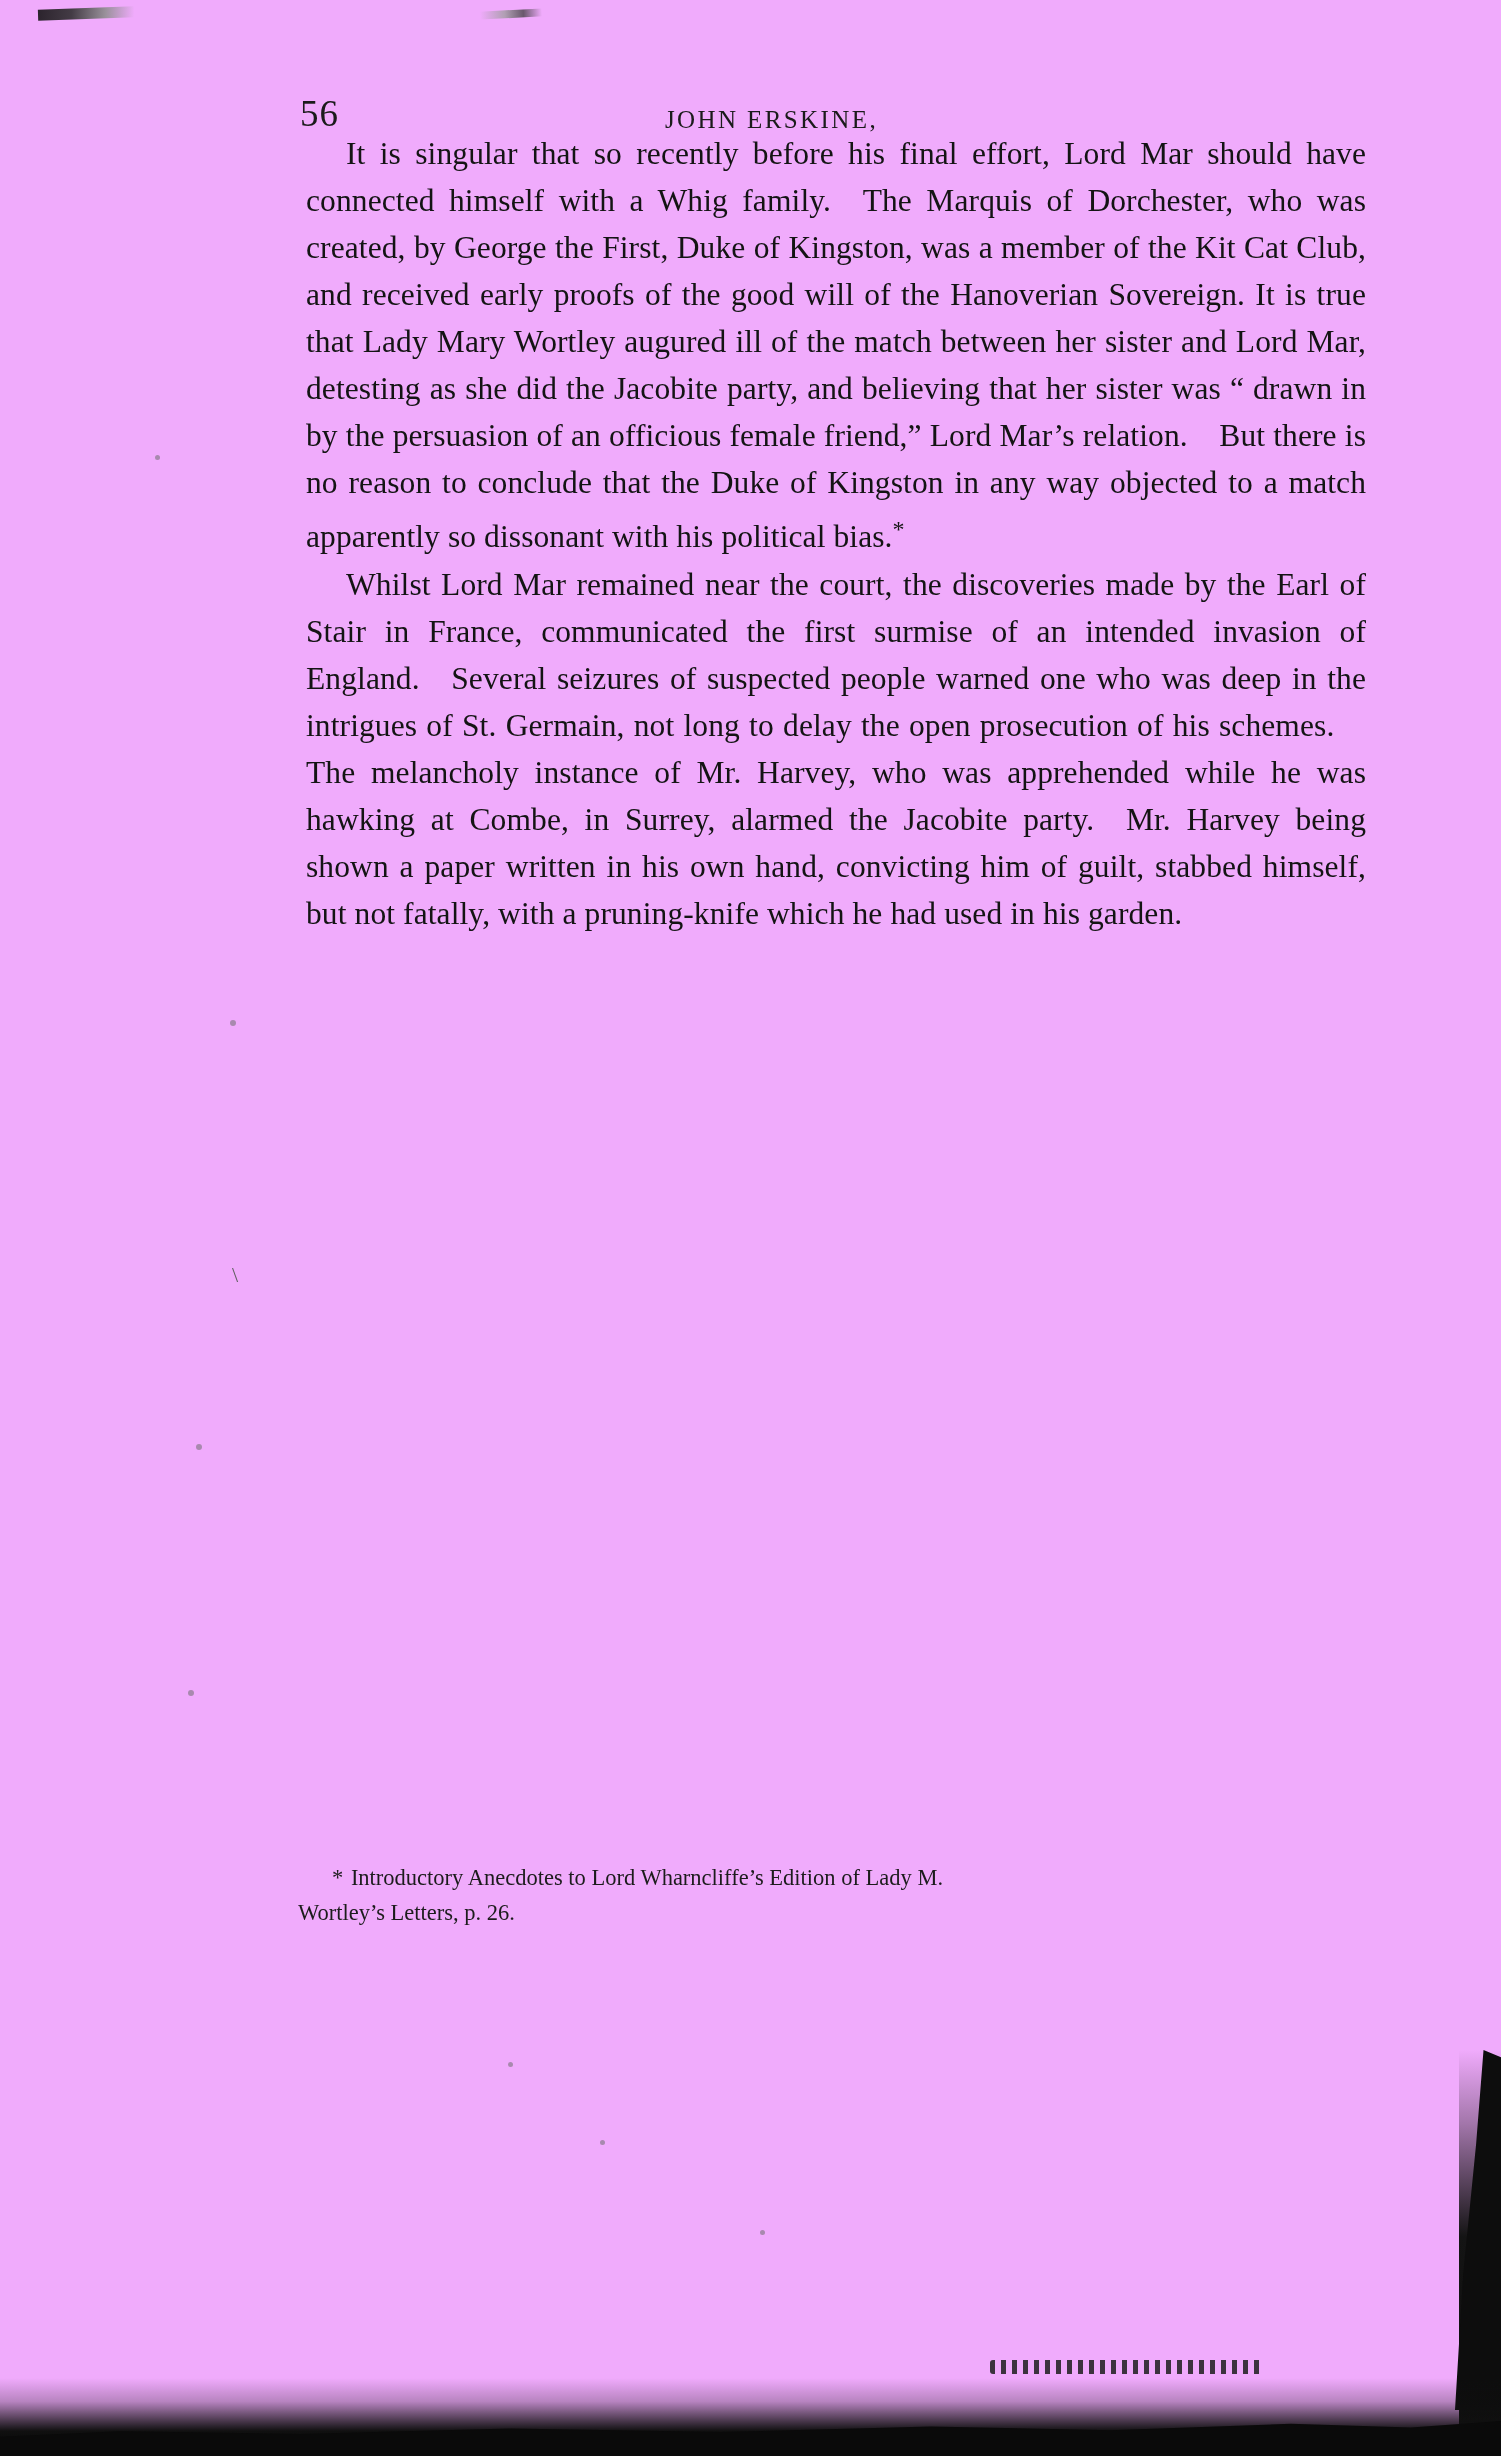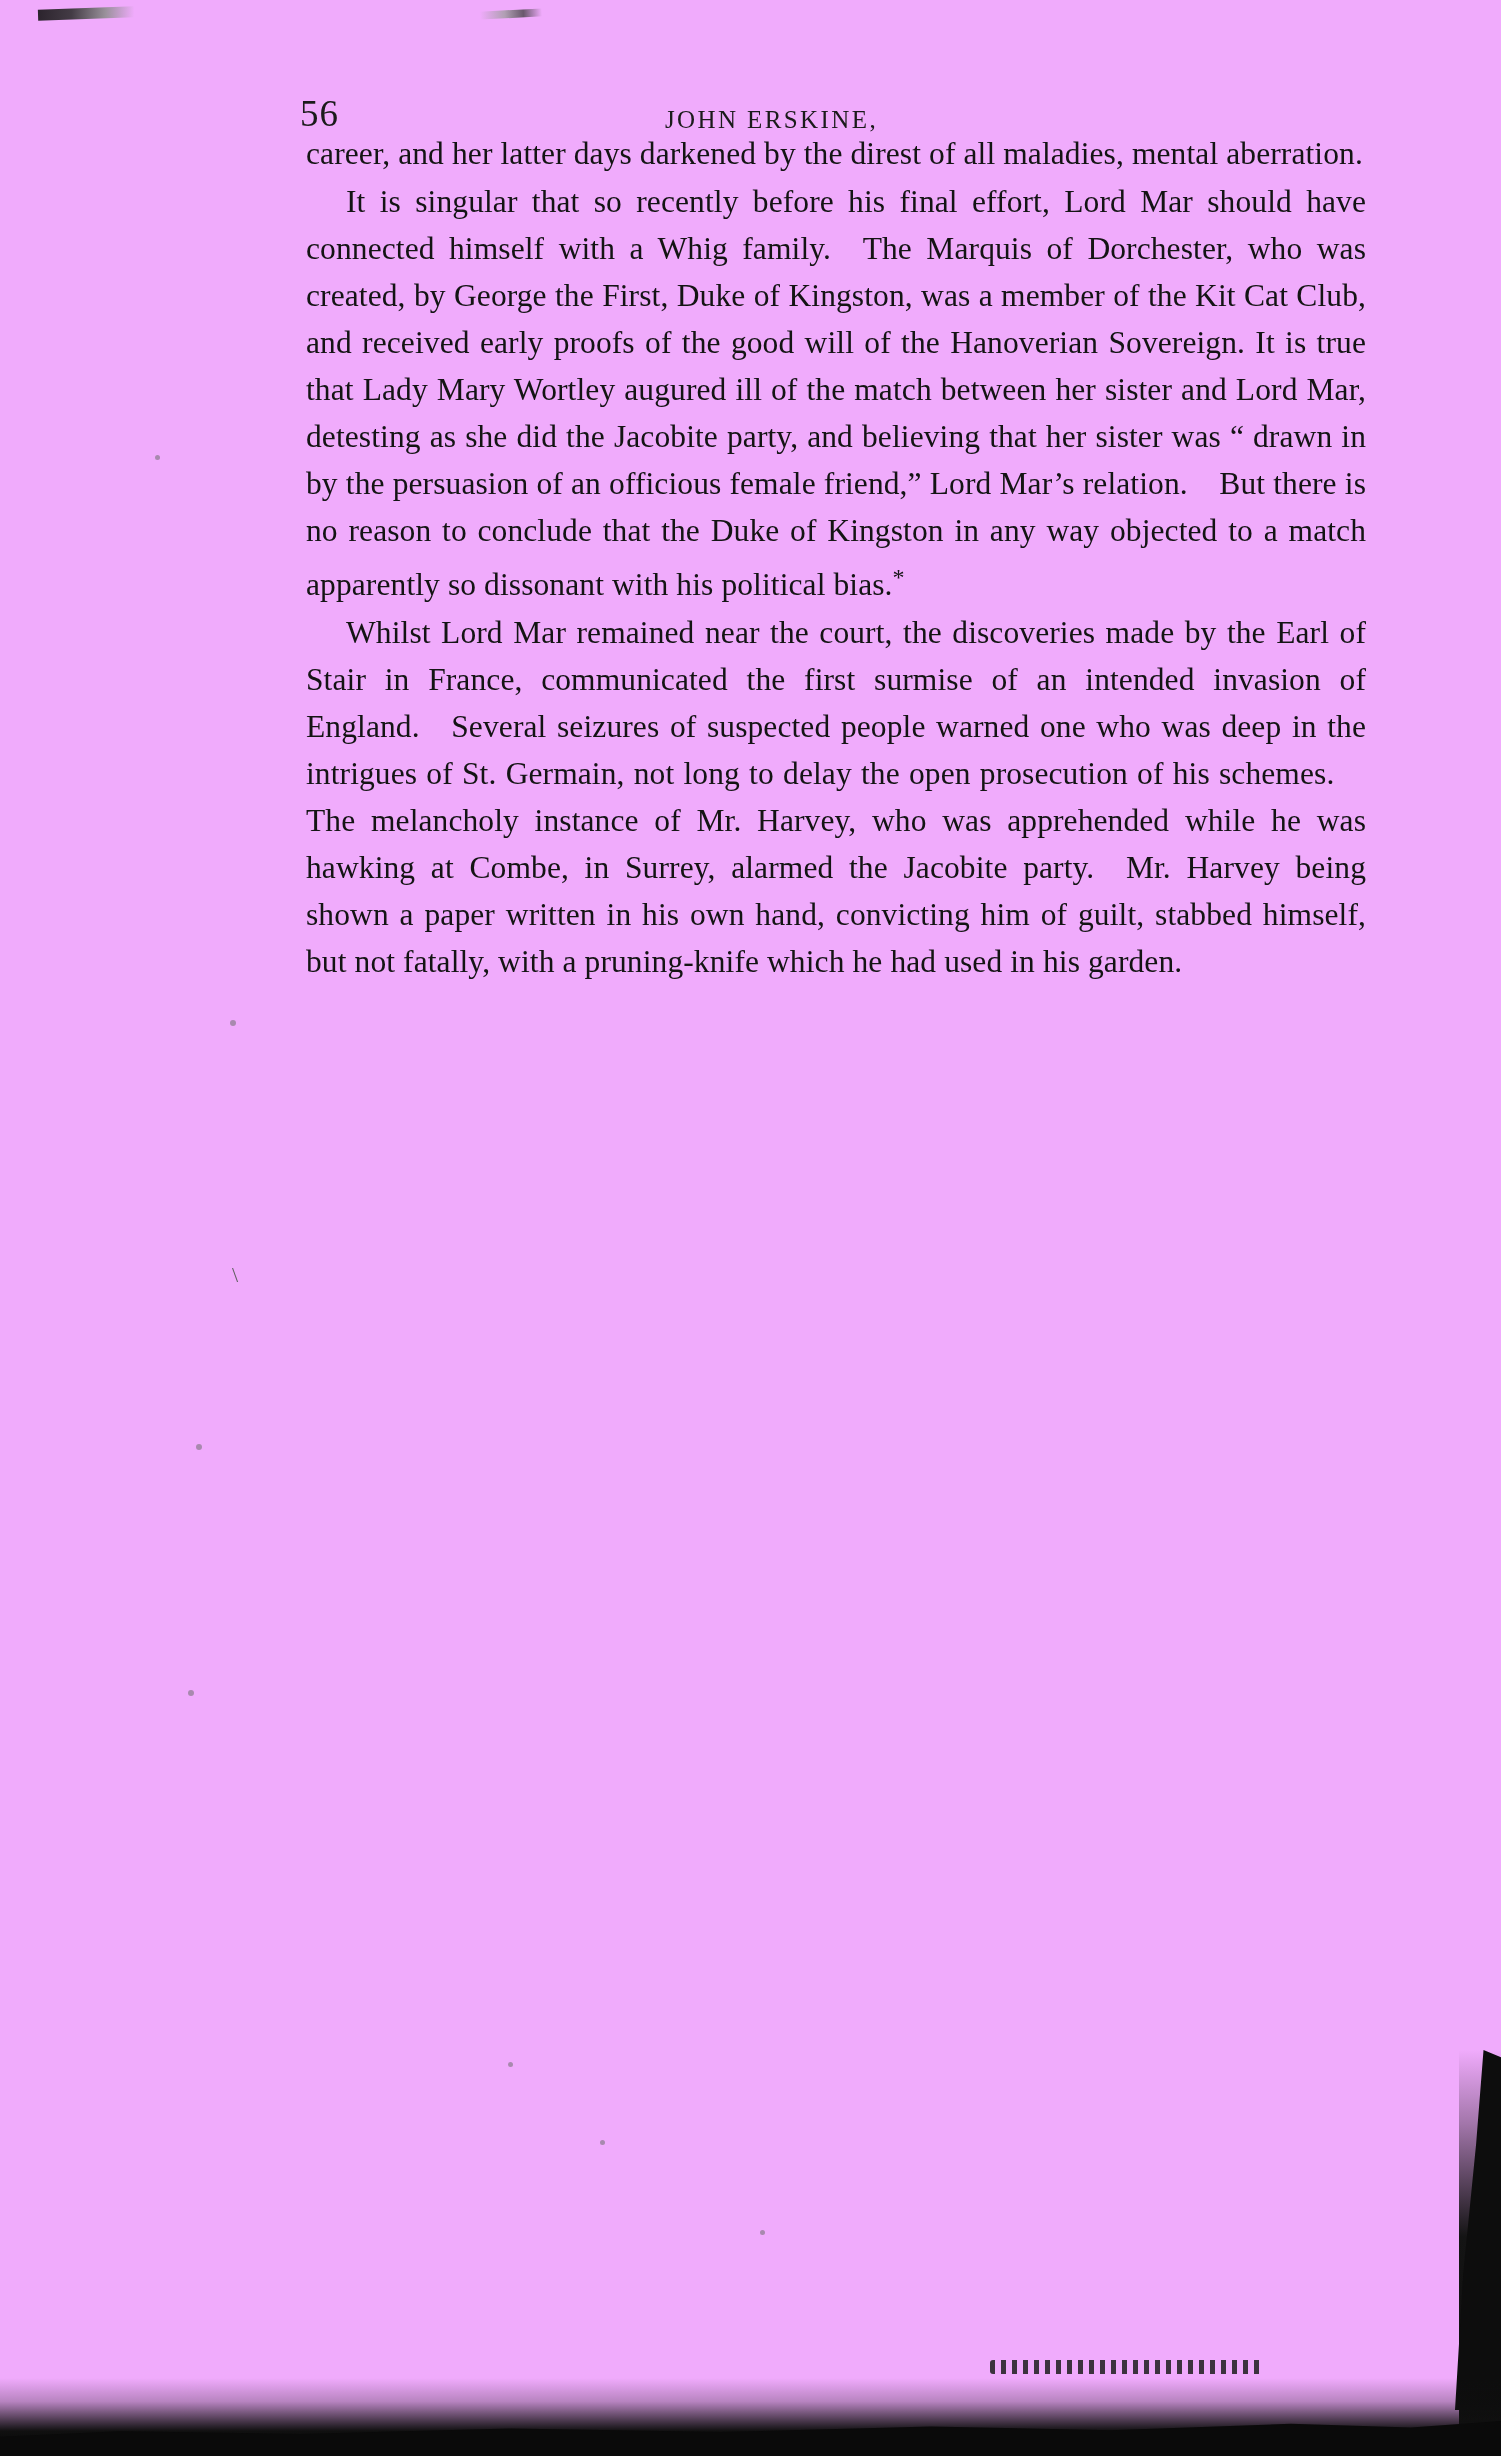--- a/index.html
+++ b/index.html
@@ -170,25 +170,29 @@
   <div class="fleck" style="left:508px; top:2062px; width:5px; height:5px;"></div>
 
   <div id="running-head">
     <div id="page-number">56</div>
     <div id="header-title">JOHN ERSKINE,</div>
   </div>
 
   <div class="tick" style="left:232px; top:1262px;">\</div>
 
   <div id="body-text">
-    <p class="para first">career, and her latter days darkened by the direst of all maladies, mental aberration.</p>
     <p class="para indent"><span>It is singular that so recently before his final effort, Lord Mar should have connected himself with a Whig family. The Marquis of Dorchester, who was created, by George the First, Duke of Kingston, was a member of the Kit Cat Club, and received early proofs of the good will of the Hanoverian Sovereign. It is true that Lady Mary Wortley augured ill of the match between her sister and Lord Mar, detesting as she did the Jacobite party, and believing that her sister was “ drawn in by the persuasion of an officious female friend,” Lord Mar’s relation. But there is no reason to conclude that the Duke of Kingston in any way objected to a match apparently so dissonant with his political bias.</span><sup class="fn-ref">*</sup></p>
     <p class="para indent">Whilst Lord Mar remained near the court, the discoveries made by the Earl of Stair in France, communicated the first surmise of an intended invasion of England. Several seizures of suspected people warned one who was deep in the intrigues of St. Germain, not long to delay the open prosecution of his schemes. The melancholy instance of Mr. Harvey, who was apprehended while he was hawking at Combe, in Surrey, alarmed the Jacobite party. Mr. Harvey being shown a paper written in his own hand, convicting him of guilt, stabbed himself, but not fatally, with a pruning-knife which he had used in his garden.</p>
   </div>
 
+  <div id="footnote">
+    <span class="fn-indent star">*</span>
+    <span>Introductory Anecdotes to Lord Wharncliffe’s Edition of Lady M.</span>
+    <span class="fn-line2">Wortley’s Letters, p. 26.</span>
+  </div>
 
   <div class="scan-mark" id="edge-shadow-right"></div>
   <div class="scan-mark" id="edge-curl-right"></div>
   <div class="scan-mark" id="edge-shadow-bottom"></div>
   <div class="scan-mark" id="edge-curl-bottom"></div>
   <div class="scan-mark" id="speckle-row"></div>
 
 </div>
 
 </body></html>

